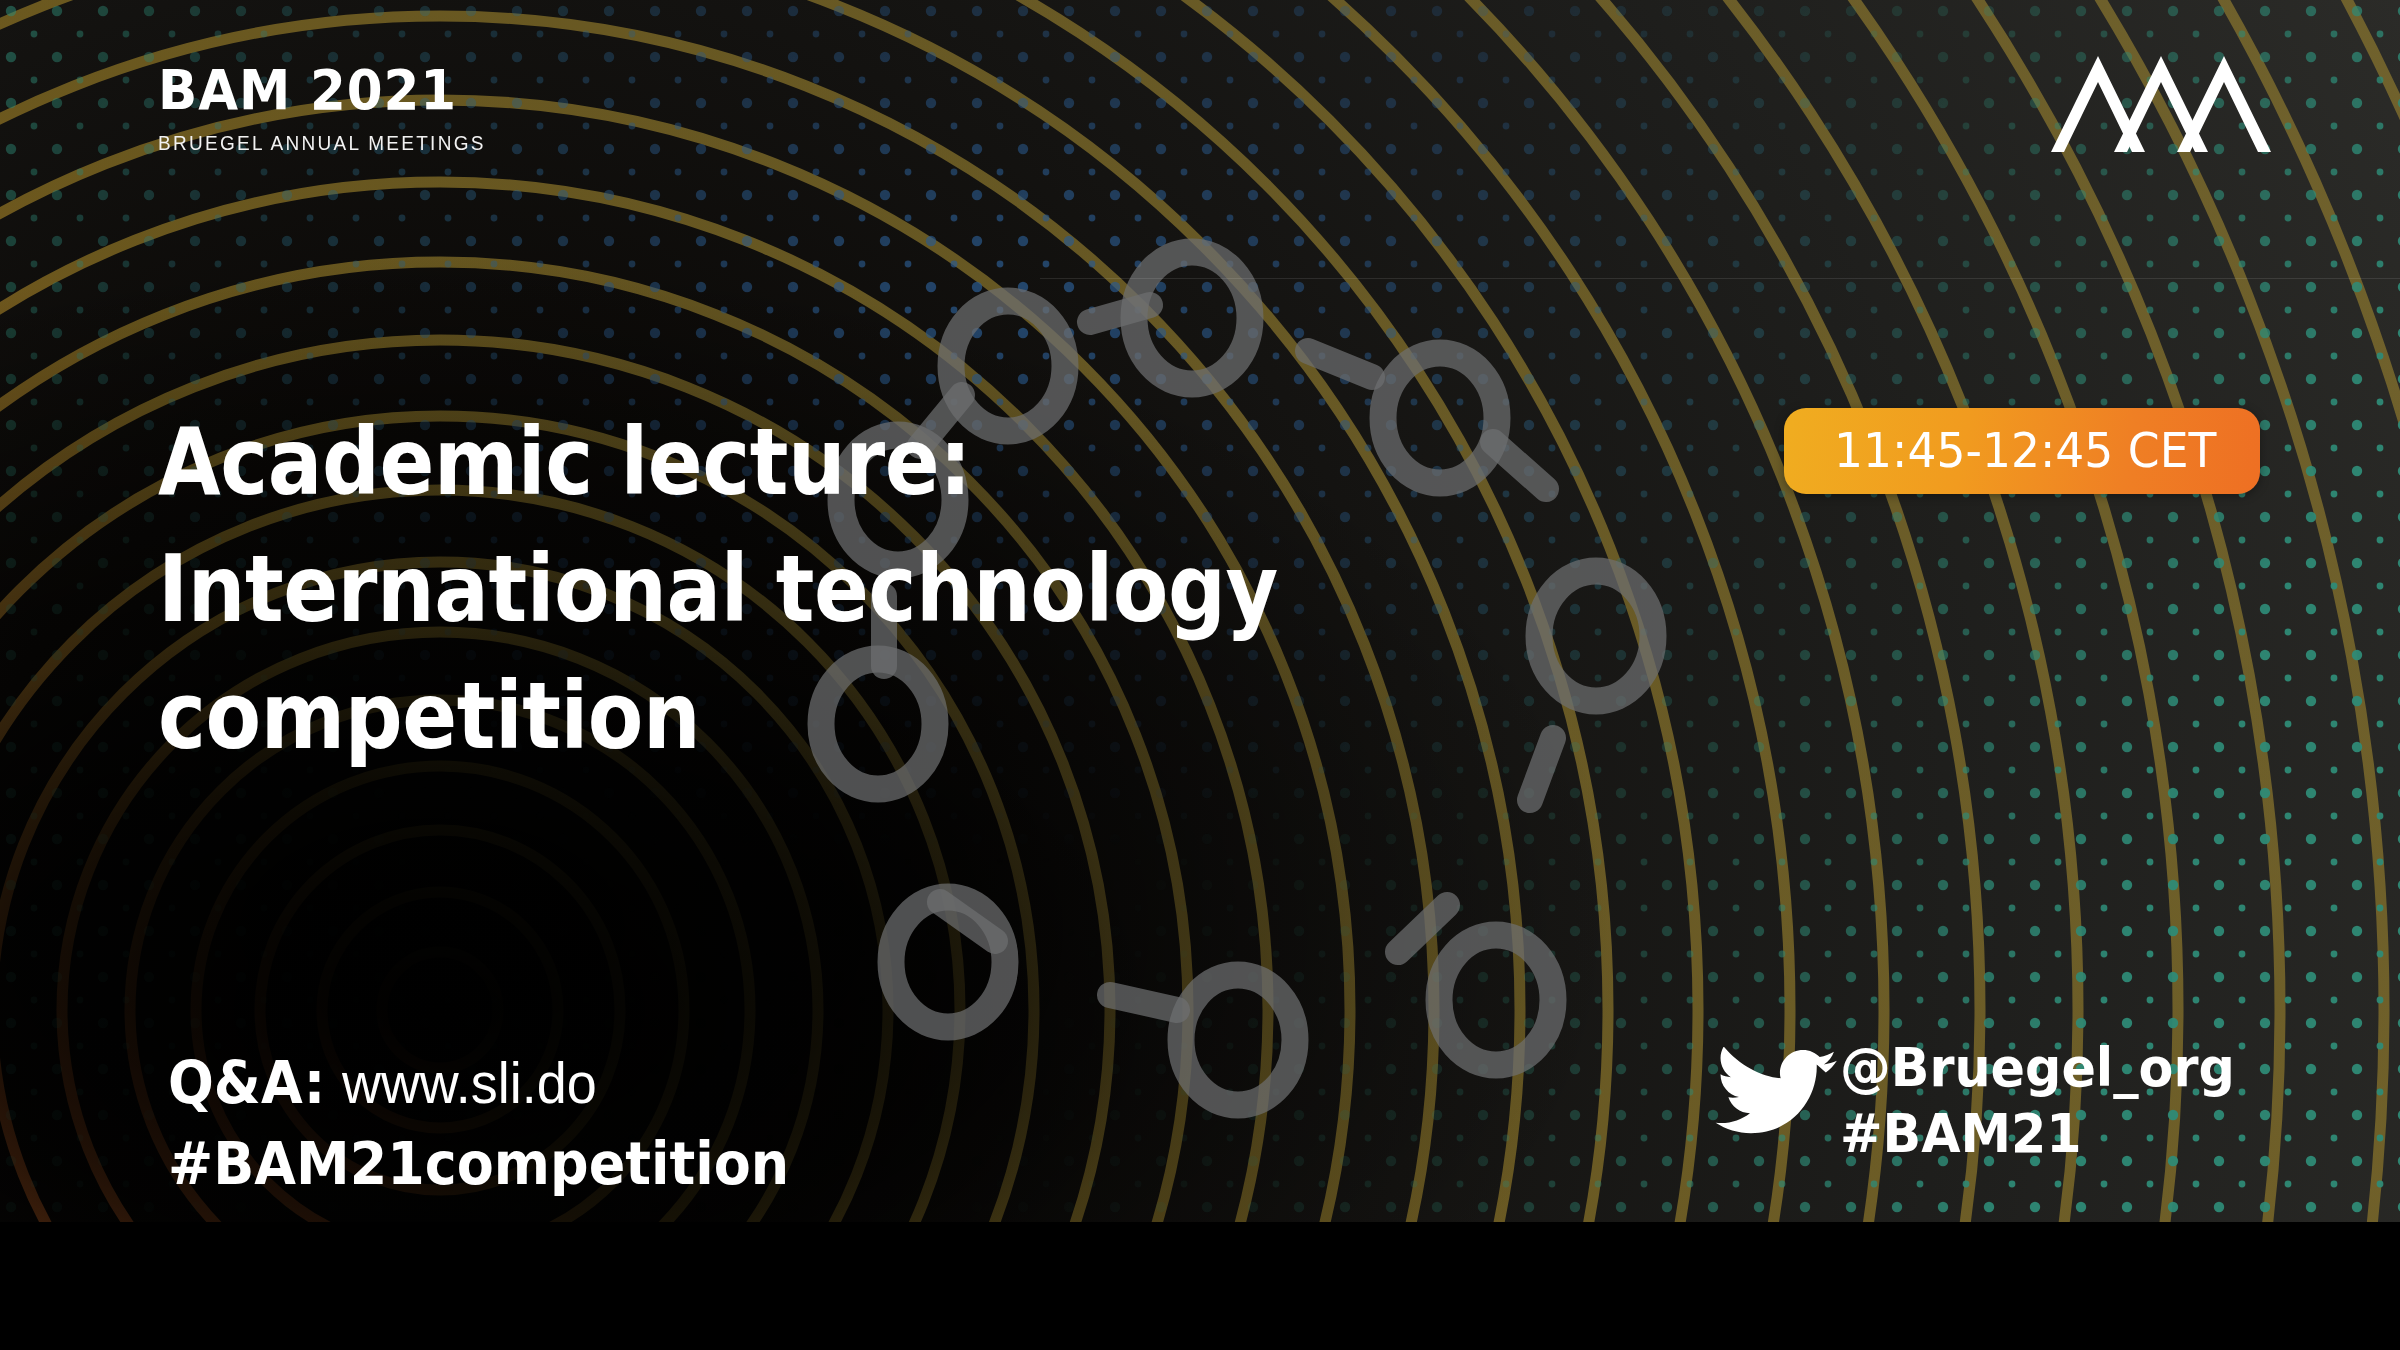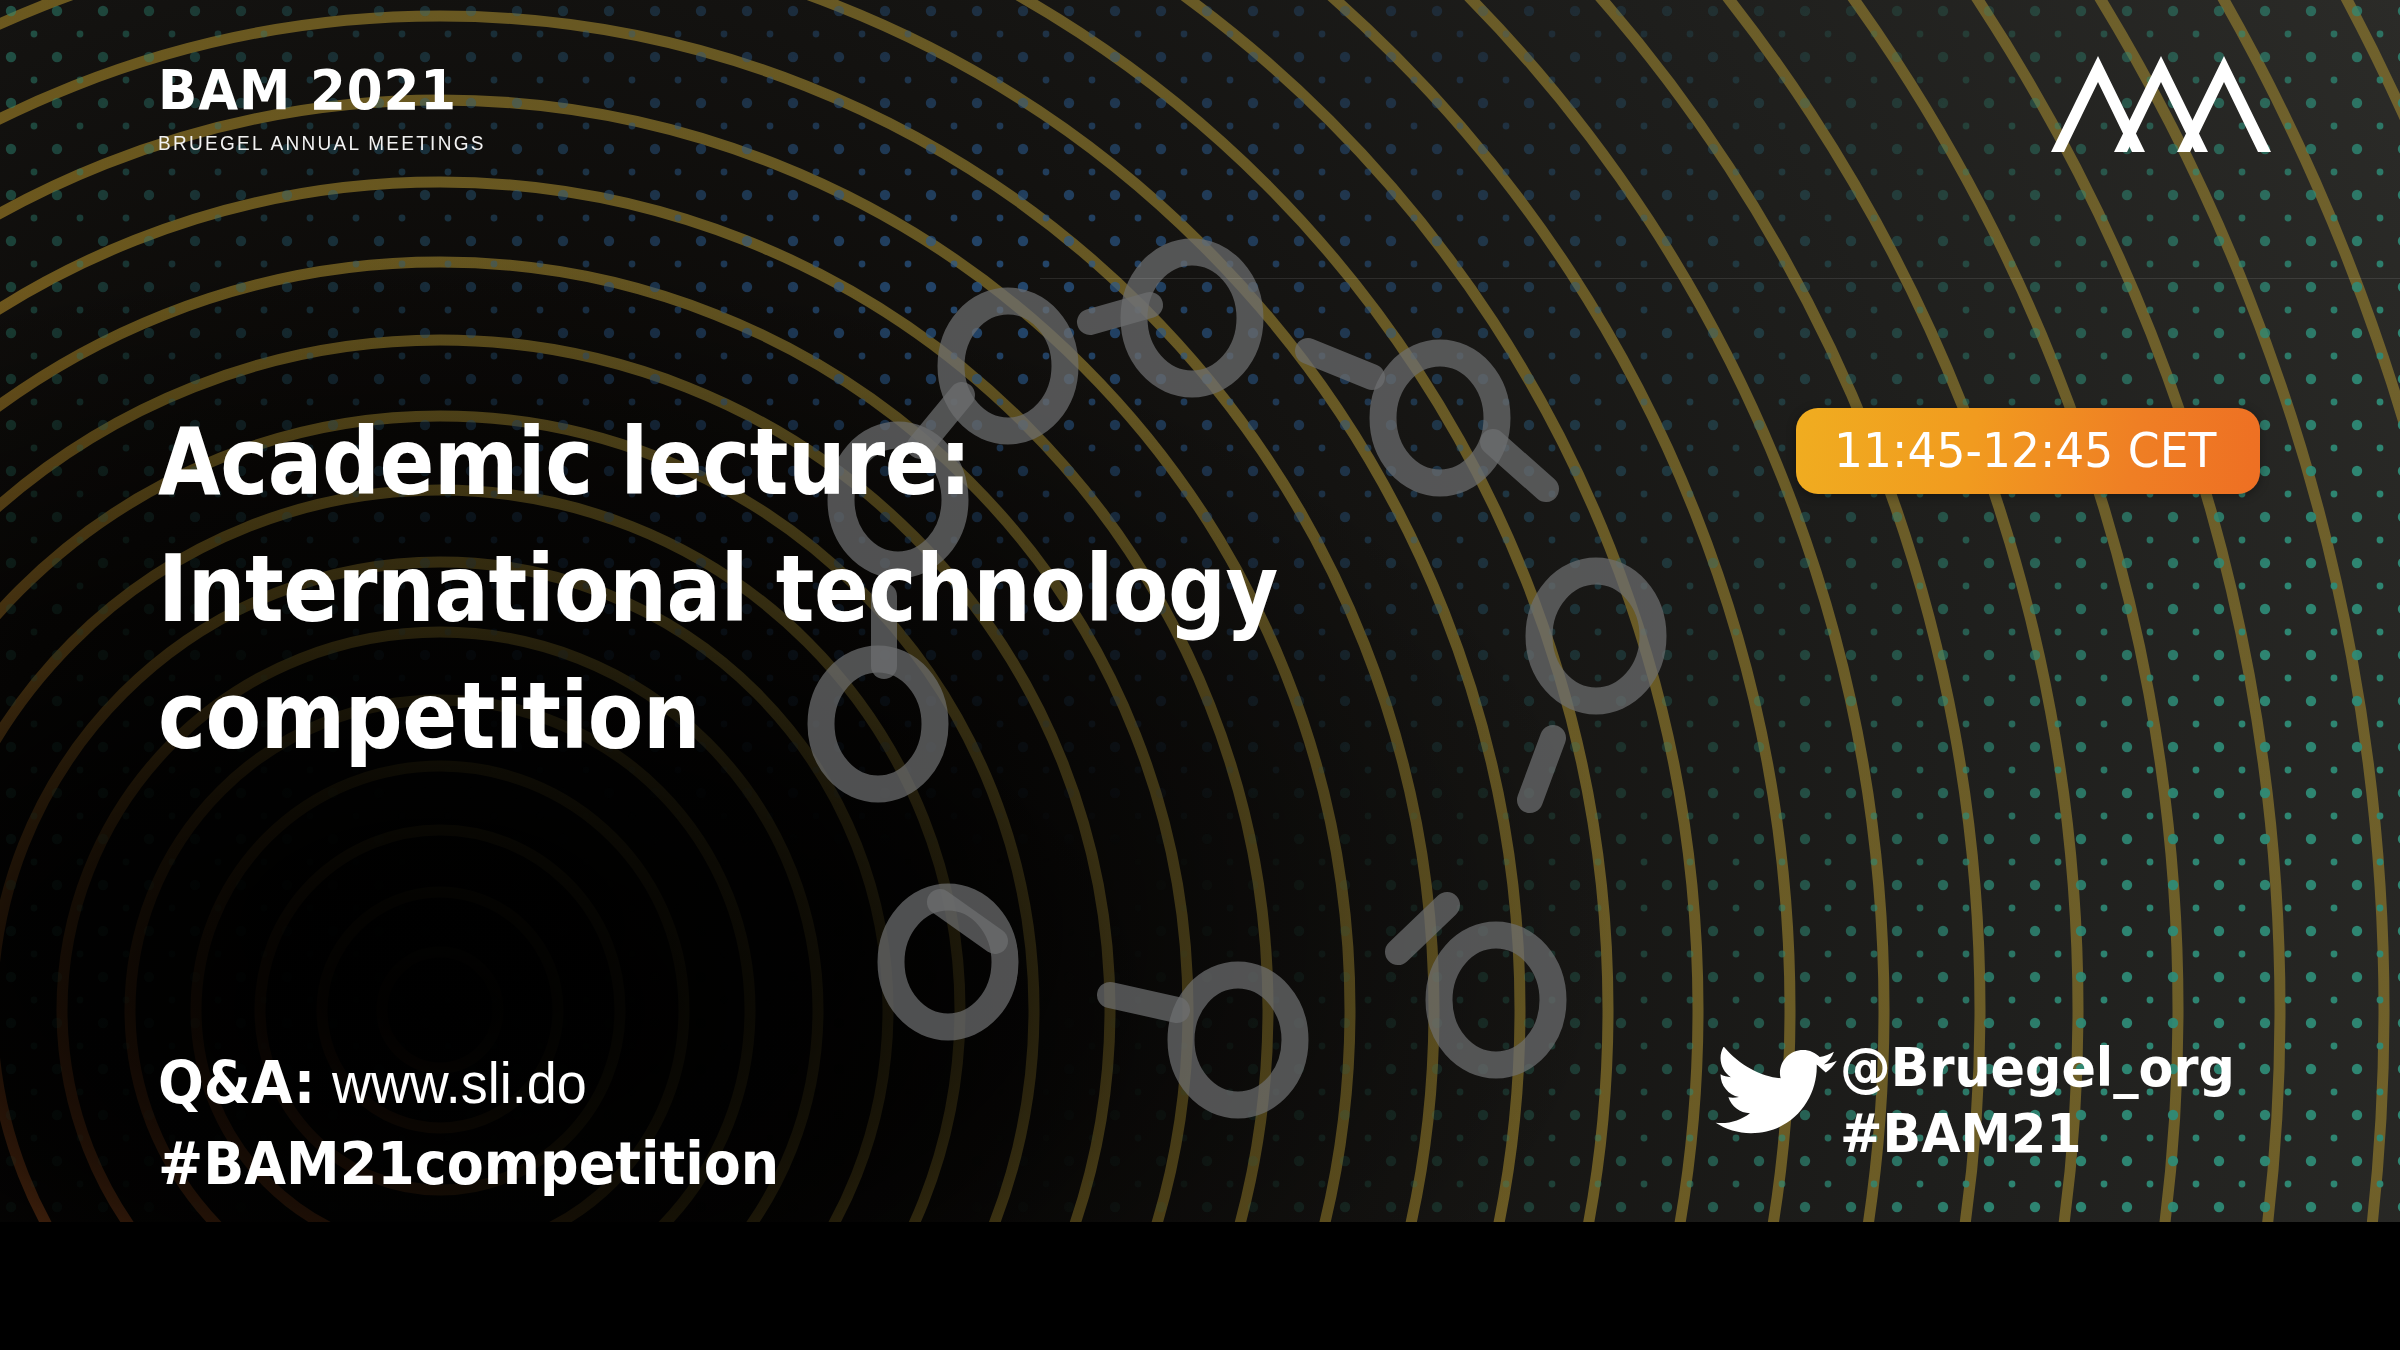--- a/index.html
+++ b/index.html
@@ -105,21 +105,21 @@
     transform: scaleX(0.88);
     transform-origin: left top;
   }
   .headline .l { display: block; white-space: nowrap; }
 
   
   .time-badge {
     position: absolute;
     right: 140px;
     top: 408px;
-    padding: 18px 34px 20px 28px;
+    padding: 18px 34px 20px 40px;
     border-radius: 22px;
     background: linear-gradient(100deg, #f0ad20 0%, #f19b1f 38%, #ef7f24 72%, #ee6f23 100%);
     box-shadow: 0 2px 10px rgba(0,0,0,0.35);
     display: flex;
     align-items: center;
     justify-content: center;
   }
   .time-badge span {
     font-family: "DejaVu Sans", sans-serif;
     font-weight: 400;
@@ -127,21 +127,21 @@
     line-height: 1;
     color: #ffffff;
     white-space: nowrap;
     letter-spacing: 0px;
     transform: scaleX(0.95);
   }
 
   
   .qa {
     position: absolute;
-    left: 158px;
+    left: 168px;
     top: 1050px;
     color: #ffffff;
   }
   .qa-row1 {
     font-size: 58px;
     line-height: 1.15;
     white-space: nowrap;
     transform: scaleX(0.93);
     transform-origin: left center;
   }

